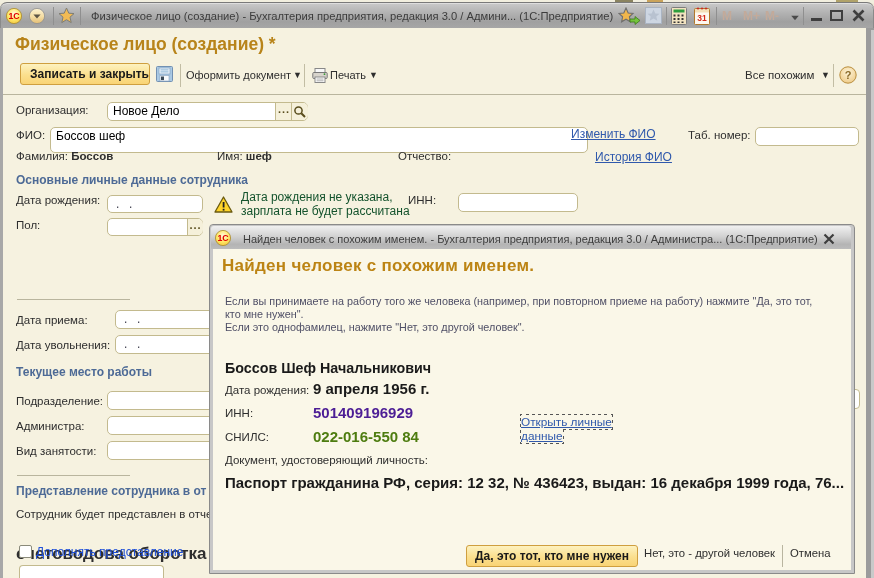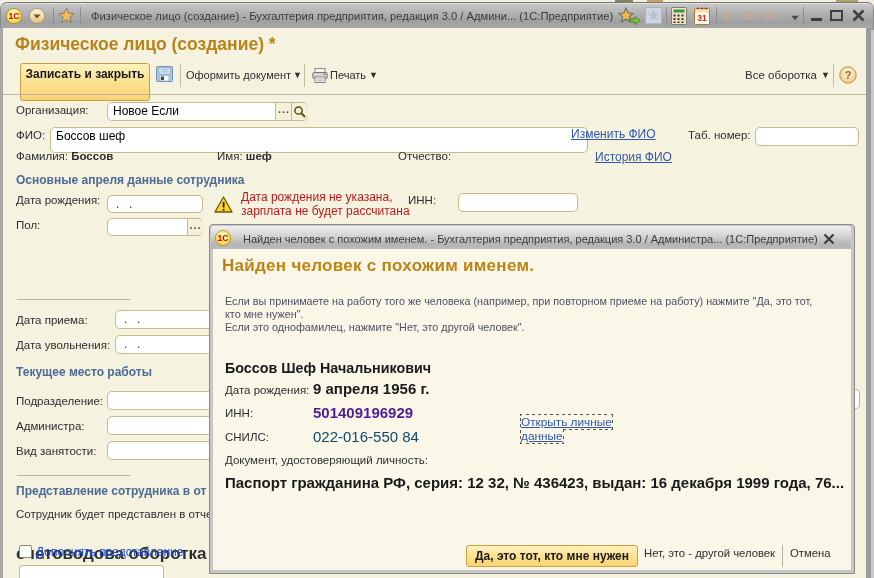--- a/index.html
+++ b/index.html
@@ -110,86 +110,86 @@
     <div class="abs" style="left:811px;top:15px;width:11px;height:3px;background:#3e3e3e"></div>
     <div class="abs" style="left:830px;top:7px;width:13px;height:11px;border:2px solid #3e3e3e;box-sizing:border-box"></div>
     <svg class="abs" style="left:852px;top:6px" width="13" height="13" viewBox="0 0 13 13">
           <path d="M1.5 1.5 L11.5 11.5 M11.5 1.5 L1.5 11.5" stroke="#3e3e3e" stroke-width="2.6"></path>
         </svg>
   </div>
   <div id="content">
 
     <div class="abs" style="left:12px;top:6px;font-size:17.5px;font-weight:bold;color:#b8841a">Физическое лицо (создание) *</div>
 
-    <div class="abs btn-y" style="left:17px;top:35px;width:130px;height:38px;line-height:20px;text-align:center;box-sizing:border-box">Записать и закрыть</div>
+    <div class="abs btn-y" style="left:17px;top:35px;width:130px;height:22px;line-height:20px;text-align:right;box-sizing:border-box">Записать и закрыть</div>
     <svg class="abs" style="left:153px;top:38px" width="17" height="16" viewBox="0 0 17 16">
       <rect x="0.5" y="0.5" width="16" height="15" rx="1" fill="#aac9e4" stroke="#7290b2"></rect>
       <rect x="3" y="2" width="11" height="6" fill="#eef4fa" stroke="#88a8c6" stroke-width="0.8"></rect>
       <path d="M4.5 3.8 H12.5 M4.5 5.8 H12.5" stroke="#9cc0dc" stroke-width="1.2"></path>
       <rect x="4" y="9.5" width="9" height="5.5" fill="#f8fafc" stroke="#8aa4be" stroke-width="0.6"></rect>
       <rect x="5" y="10.5" width="3" height="3.6" fill="#3a4a58"></rect>
     </svg>
     <div class="vsep" style="left:177px;top:36px;height:23px;background:#c2bda4"></div>
     <div class="abs" style="left:183px;top:41px;font-size:11px;color:#2e2e2e">Оформить документ</div>
         <div class="abs" style="left:290px;top:42px;font-size:9px;color:#2e2e2e">▼</div>
     <div class="vsep" style="left:301px;top:36px;height:23px;background:#c2bda4"></div>
     <svg class="abs" style="left:309px;top:40px" width="16" height="15" viewBox="0 0 16 15">
       <rect x="3" y="0.5" width="10" height="4" fill="#f8f8f8" stroke="#888"></rect>
       <rect x="0.8" y="4.5" width="14.4" height="6" rx="1" fill="#d8d4cc" stroke="#777"></rect>
       <circle cx="12.5" cy="6.2" r="0.9" fill="#3a9a3a"></circle>
       <rect x="3" y="9" width="10" height="5.5" fill="#fff" stroke="#888"></rect>
       <path d="M4.5 11 H11.5 M4.5 12.8 H11.5" stroke="#999" stroke-width="0.8"></path>
     </svg>
     <div class="abs" style="left:327px;top:41px;font-size:11px;color:#2e2e2e">Печать</div>
         <div class="abs" style="left:366px;top:42px;font-size:9px;color:#2e2e2e">▼</div>
-    <div class="abs" style="left:742px;top:41px;font-size:11.5px;color:#2e2e2e">Все оборотка</div>
+    <div class="abs" style="left:742px;top:41px;font-size:11.5px;color:#2e2e2e">Все похожим</div>
         <div class="abs" style="left:818px;top:42px;font-size:9px;color:#2e2e2e">▼</div>
     <div class="vsep" style="left:830px;top:36px;height:23px;background:#c2bda4"></div>
     <svg class="abs" style="left:836px;top:38px" width="18" height="18" viewBox="0 0 18 18">
       <defs>
             <radialGradient id="ghlp" cx="50%" cy="35%" r="70%">
               <stop offset="0%" stop-color="#fdf4d8"></stop>
               <stop offset="100%" stop-color="#eec984"></stop>
             </radialGradient>
           </defs>
       <circle cx="9" cy="9" r="8.2" fill="url(#ghlp)" stroke="#b98e3e"></circle>
       <text x="9" y="13" font-size="11" font-weight="bold" fill="#8a6a28" text-anchor="middle" font-family="Liberation Sans">?</text>
     </svg>
     <div class="sep" style="left:0px;top:66px;width:863px"></div>
 
     <div class="abs lb" style="left:13px;top:76px">Организация:</div>
-    <div class="inp" style="left:104px;top:74px;width:201px;height:19px;line-height:17px;padding-left:5px">Новое Если</div>
+    <div class="inp" style="left:104px;top:74px;width:201px;height:19px;line-height:17px;padding-left:5px">Новое Дело</div>
     <div class="abs" style="left:272px;top:75px;width:16px;height:17px;background:#f5f0da;border-left:1px solid #c3ba8e;color:#584c1c;font-weight:bold;font-size:11px;text-align:center;line-height:13px;letter-spacing:1px">...</div>
     <div class="abs" style="left:288px;top:75px;width:16px;height:17px;background:#f5f0da;border-left:1px solid #c3ba8e;border-radius:0 5px 5px 0">
       <svg width="14" height="14" viewBox="0 0 14 14" style="margin:2px 0 0 1px">
             <circle cx="5.5" cy="5.5" r="3.6" fill="none" stroke="#584c1c" stroke-width="1.5"></circle>
             <path d="M8.3 8.3 L12 12" stroke="#584c1c" stroke-width="2"></path>
           </svg>
     </div>
 
     <div class="abs lb" style="left:13px;top:101px">ФИО:</div>
     <div class="inp" style="left:47px;top:99px;width:538px;height:26px;line-height:17px;padding-left:5px">Боссов шеф</div>
     <div class="abs lk" style="left:568px;top:99px">Изменить ФИО</div>
     <div class="abs lb" style="left:685px;top:101px">Таб. номер:</div>
     <div class="inp" style="left:752px;top:99px;width:104px;height:19px"></div>
 
     <div class="abs lb" style="left:13px;top:122px">Фамилия: <b>Боссов</b></div>
     <div class="abs lb" style="left:214px;top:122px">Имя:  <b>шеф</b></div>
     <div class="abs lb" style="left:395px;top:122px">Отчество:</div>
     <div class="abs lk" style="left:592px;top:122px">История ФИО</div>
 
-    <div class="abs bh" style="left:13px;top:145px">Основные апреля данные сотрудника</div>
+    <div class="abs bh" style="left:13px;top:145px">Основные личные данные сотрудника</div>
     <div class="abs lb" style="left:13px;top:166px">Дата рождения:</div>
     <div class="inp" style="left:104px;top:167px;width:96px;height:18px;line-height:17px;padding-left:8px;color:#3a3a4a;letter-spacing:1px">.&nbsp;&nbsp;.</div>
     <svg class="abs" style="left:211px;top:168px" width="19" height="17" viewBox="0 0 19 17">
       <path d="M9.5 1 L18 16 L1 16 Z" fill="#ffd42a" stroke="#6a5a10" stroke-width="1.3" stroke-linejoin="round"></path>
       <rect x="8.7" y="6" width="1.8" height="5.5" fill="#222"></rect>
           <rect x="8.7" y="12.8" width="1.8" height="1.8" fill="#222"></rect>
     </svg>
-    <div class="abs" style="left:238px;top:162px;font-size:12px;color:#b91c1c;line-height:14px">Дата рождения не указана,<br>зарплата не будет рассчитана</div>
+    <div class="abs" style="left:238px;top:162px;font-size:12px;color:#14532d;line-height:14px">Дата рождения не указана,<br>зарплата не будет рассчитана</div>
     <div class="abs lb" style="left:405px;top:166px">ИНН:</div>
     <div class="inp" style="left:455px;top:165px;width:120px;height:19px"></div>
     <div class="abs lb" style="left:13px;top:191px">Пол:</div>
     <div class="inp" style="left:104px;top:190px;width:96px;height:18px"></div>
     <div class="abs" style="left:184px;top:191px;width:15px;height:16px;background:#f5f0da;border-left:1px solid #c3ba8e;border-radius:0 5px 5px 0;color:#584c1c;font-weight:bold;font-size:11px;text-align:center;line-height:12px;letter-spacing:1px">...</div>
 
     <div class="sep" style="left:14px;top:271px;width:113px"></div>
     <div class="abs lb" style="left:13px;top:286px">Дата приема:</div>
     <div class="inp" style="left:112px;top:282px;width:101px;height:19px;line-height:17px;padding-left:8px;color:#3a3a4a;letter-spacing:1px">.&nbsp;&nbsp;.</div>
     <div class="abs lb" style="left:13px;top:311px">Дата увольнения:</div>
@@ -234,21 +234,21 @@
     <div class="abs" style="left:15px;top:70px;font-size:10.8px;color:#4f4f66;line-height:13.2px;white-space:nowrap">Если вы принимаете на работу того же человека (например, при повторном приеме на работу) нажмите "Да, это тот,<br>кто мне нужен".<br>Если это однофамилец, нажмите "Нет, это другой человек".</div>
     <div class="abs" style="left:15px;top:135px;font-size:14.3px;font-weight:bold;color:#1a1a1a">Боссов Шеф Начальникович</div>
     <div class="abs" style="left:15px;top:159px;font-size:11.5px;color:#2e2e2e">Дата рождения:</div>
     <div class="abs" style="left:103px;top:155px;font-size:15px;font-weight:bold;color:#1a1a1a">9 апреля 1956 г.</div>
     <div class="abs" style="left:15px;top:182px;font-size:11.5px;color:#2e2e2e">ИНН:</div>
     <div class="abs" style="left:103px;top:179px;font-size:15px;font-weight:bold;color:#4c1d95">501409196929</div>
     <div class="abs" style="left:311px;top:190px;font-size:11.8px;line-height:14px;width:95px">
       <span style="color:#3059ac;text-decoration:underline;outline:1px dotted #555">Открыть личные данные</span>
     </div>
     <div class="abs" style="left:15px;top:206px;font-size:11.5px;color:#2e2e2e">СНИЛС:</div>
-    <div class="abs" style="left:103px;top:203px;font-size:15px;font-weight:normal;color:#0c4a6e">022-016-550 84</div>
+    <div class="abs" style="left:103px;top:203px;font-size:15px;font-weight:bold;color:#4d7c0f">022-016-550 84</div>
     <div class="abs" style="left:15px;top:229px;font-size:11.5px;color:#2e2e2e">Документ, удостоверяющий личность:</div>
     <div class="abs" style="left:15px;top:249px;font-size:15px;font-weight:bold;color:#1a1a1a;white-space:nowrap">Паспорт гражданина РФ, серия: 12 32, № 436423, выдан: 16 декабря 1999 года, 76...</div>
 
     <div class="abs btn-y" style="left:256px;top:320px;width:172px;height:22px;line-height:20px;text-align:center;box-sizing:border-box">Да, это тот, кто мне нужен</div>
     <div class="abs" style="left:434px;top:322px;font-size:11.3px;color:#2e2e2e">Нет, это - другой человек</div>
     <div class="vsep" style="left:572px;top:320px;height:22px;background:#b9b5a0"></div>
     <div class="abs" style="left:580px;top:322px;font-size:11.3px;color:#2e2e2e">Отмена</div>
   </div>
 <div class="abs" style="left:871px;top:28px;width:3px;height:550px;background:#c9c9c9"></div>
 </div>

